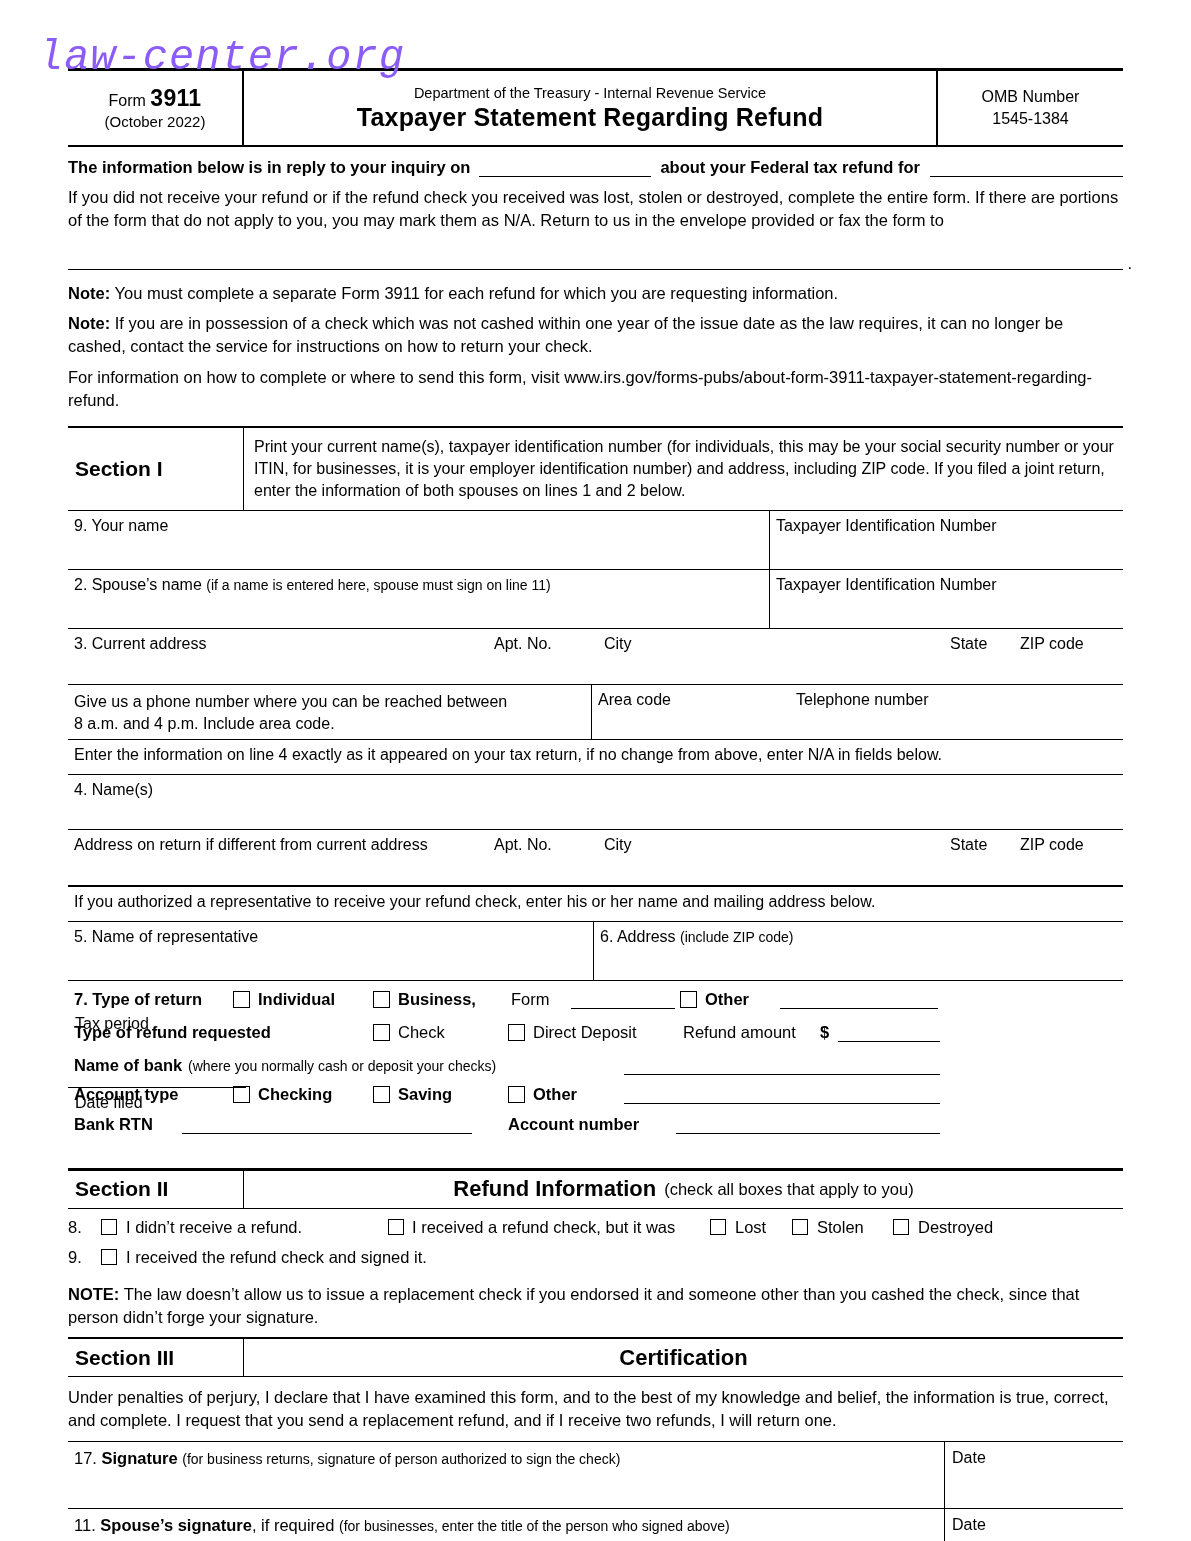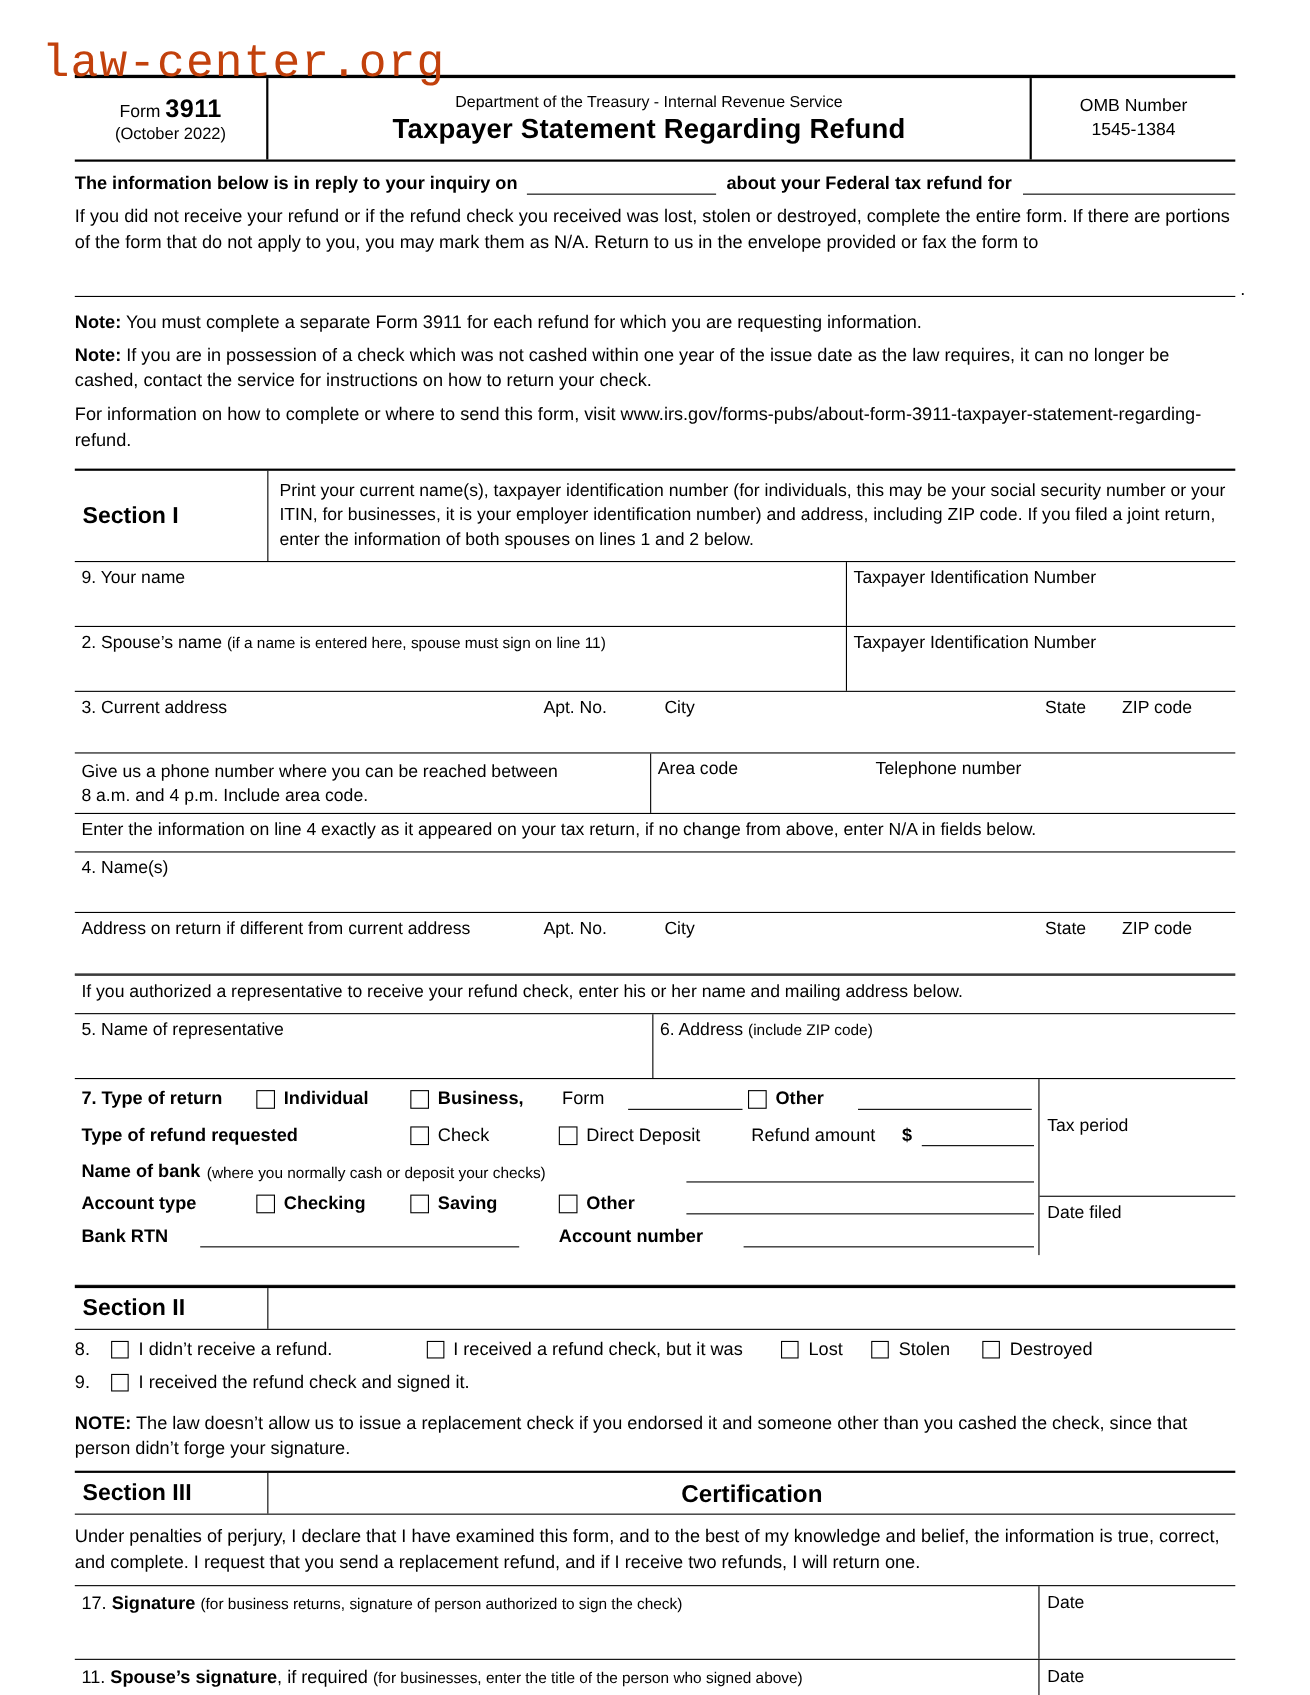--- a/index.html
+++ b/index.html
@@ -20,23 +20,24 @@
     width: 1191px; height: 1541px;
   }
 
   
   .watermark {
     position: absolute;
     left: 38px; top: 34px;
     font-family: "Liberation Mono", "DejaVu Sans Mono", monospace;
     font-size: 42px;
     letter-spacing: 1px;
-    color: #c2410c;
+    color: #8b5cf6;
     white-space: nowrap;
     z-index: 5;
+    font-style: italic;
   }
 
   
   .frame {
     position: absolute;
     left: 68px; top: 68px;
     width: 1055px;
   }
 
   
@@ -159,21 +160,21 @@
   }
   .cb-sm {
     display: inline-block;
     width: 16px; height: 16px;
     border: 1.5px solid #000;
     background: #fff;
     vertical-align: -3px;
   }
 
   
-  .l7-wrap { display: flex; border-bottom: 1.5px solid #000; }
+  .l7-wrap { display: flex; border-bottom: 1.5px solid #000; flex-direction: column; }
   .l7-left { flex: 1; border-right: 1.5px solid #000; position: relative; height: 160px; }
   .l7-right { width: 178px; position: relative; margin-top: 28px; }
   .l7-right .tp { height: 79px; border-bottom: 1.5px solid #000; padding: 6px 0 0 7px; font-size: 16px; }
   .l7-right .df { height: 80px; padding: 6px 0 0 7px; font-size: 16px; }
 
   .l7-left span, .l7-left div.u { position: absolute; }
   .u { border-bottom: 1.5px solid #000; }
 
   .bold { font-weight: bold; }
 
@@ -353,20 +354,24 @@
           <span>Tax period</span>
         </div>
         <div class="df">
           <span>Date filed</span>
         </div>
       </div>
     </div>
 
     <div class="section-title-band">
       <div class="section-label">Section II</div>
+      <div class="section-title-body">
+        <span>Refund Information</span>
+        <span class="sub">(check all boxes that apply to you)</span>
+      </div>
     </div>
 
     <div class="sii" style="height:30px;margin-top:7px;">
       <span style="left:0px;top:2px;">8.</span>
       <span class="cb-sm" style="left:33px;top:3px;"></span>
       <span style="left:58px;top:2px;">I didn’t receive a refund.</span>
       <span class="cb-sm" style="left:320px;top:3px;"></span>
       <span style="left:344px;top:2px;">I received a refund check, but it was</span>
       <span class="cb-sm" style="left:642px;top:3px;"></span>
       <span style="left:667px;top:2px;">Lost</span>

